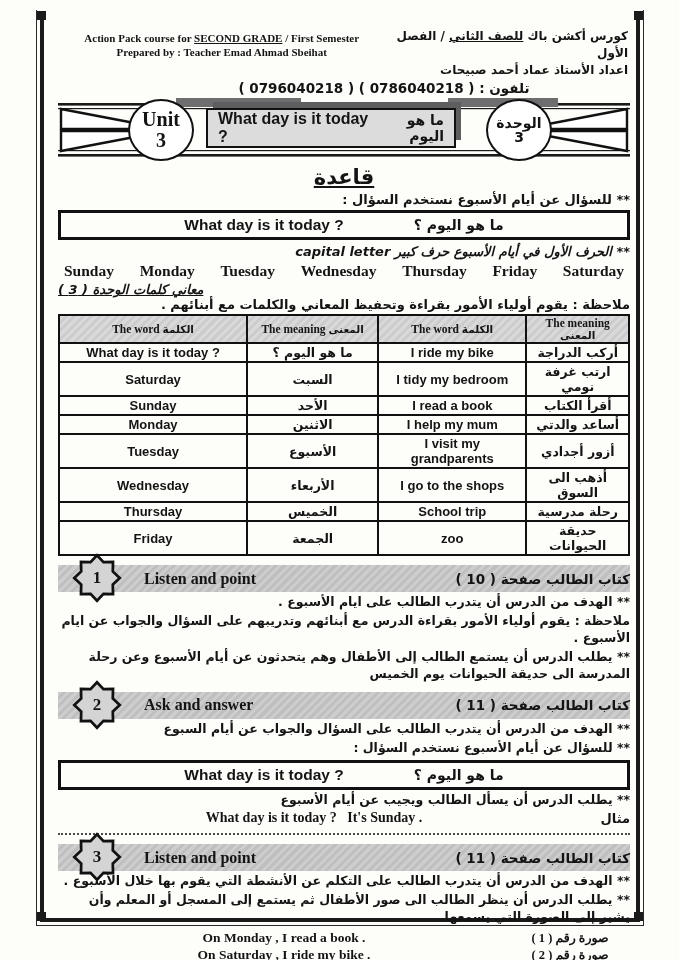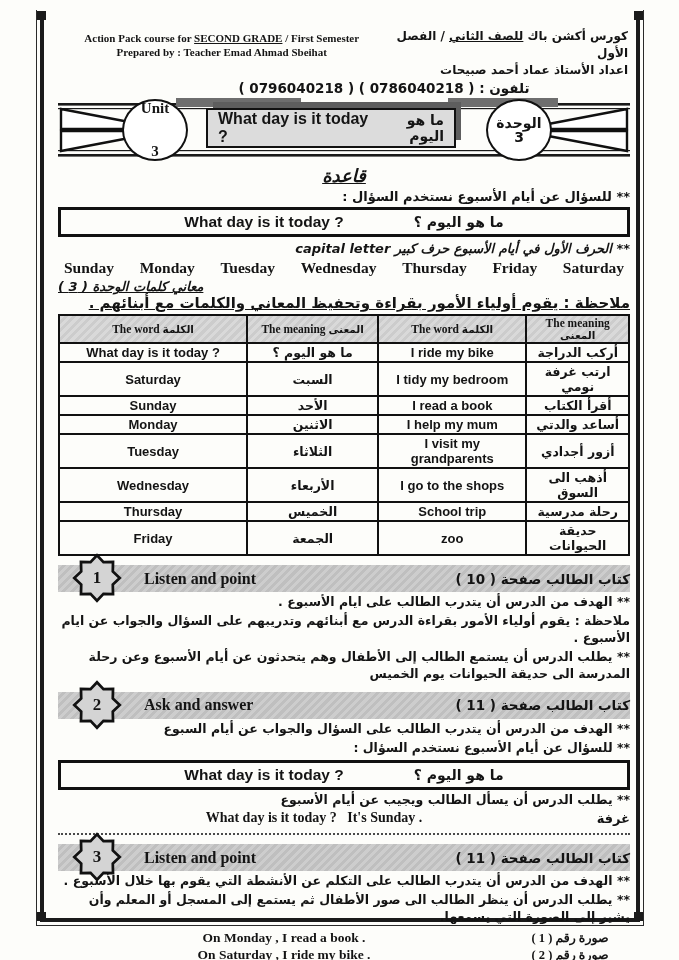--- a/index.html
+++ b/index.html
@@ -28,47 +28,47 @@
   .u { text-decoration:underline; }
   .phone { direction:rtl; text-align:center; font-weight:bold; font-size:13.5px;
     font-family:"DejaVu Sans", sans-serif; margin:2px 40px 0 120px; }
 
   
   .banner { position:relative; height:64px; margin-top:2px; }
   .banner svg.deco { position:absolute; inset:0; }
   .circle { position:absolute; top:1px; width:66px; height:62px; border:2.5px solid #111; border-radius:50%;
     background:#fff; display:flex; flex-direction:column; align-items:center; justify-content:center;
     font-weight:bold; z-index:2; line-height:1.05; }
-  .circle.left { left:64px; font-size:15px;justify-content:space-between; }
+  .circle.left { left:70px; font-size:20px; }
   .circle.right { right:78px; font-size:14px; font-family:"DejaVu Sans", sans-serif; }
   .title-box { position:absolute; left:148px; top:10px; width:250px; height:40px; z-index:1;
     background:#dcdcdc; border:2px solid #111; box-shadow:6px -7px 0 -1px #5e5e5e;
     display:flex; align-items:center; justify-content:space-between; padding:0 10px; }
   .title-box .en { font-weight:bold; font-size:16px; font-family:"Liberation Sans", sans-serif; }
   .title-box .ar { font-weight:bold; font-size:14px; direction:rtl; font-family:"DejaVu Sans", sans-serif; }
 
   
-  .center-head { text-align:center; font-weight:bold; font-style:italic; font-size:18px;
+  .center-head { text-align:center; font-weight:bold; font-size:21px;
     font-family:"DejaVu Sans", sans-serif; margin-top:3px; }
   .center-head span { text-decoration:underline; }
   .ar-line { direction:rtl; text-align:right; font-weight:bold; font-size:13px;
     font-family:"DejaVu Sans", sans-serif; margin-top:3px; }
   .q-box { border:3px solid #111; margin-top:3px; padding:3px 30px; display:flex;
     align-items:center; justify-content:center; gap:70px; }
   .q-box .en { font-weight:bold; font-size:15.5px; font-family:"Liberation Sans", sans-serif; }
   .q-box .ar { font-weight:bold; font-size:14px; direction:rtl; font-family:"DejaVu Sans", sans-serif; }
   .cap-line { direction:rtl; text-align:right; font-weight:bold; font-style:italic; font-size:13px;
     font-family:"DejaVu Sans", sans-serif; margin-top:4px; }
   .days { display:flex; justify-content:space-between; font-weight:bold; font-size:15.5px;
     padding:1px 6px; margin-top:2px; }
   .meanings-head { text-align:left; font-weight:bold; font-style:italic; font-size:13px;
     font-family:"DejaVu Sans", sans-serif; margin-top:1px; }
   .meanings-head span { text-decoration:underline; }
-  .note-line { direction:rtl; text-align:right; font-weight:bold; font-size:15px;
-    font-family:"DejaVu Sans", sans-serif;text-decoration:underline; }
+  .note-line { direction:rtl; text-align:right; font-weight:bold; font-size:13px;
+    font-family:"DejaVu Sans", sans-serif; }
 
   
   table.vocab { width:100%; border-collapse:collapse; margin-top:2px; }
   .vocab th, .vocab td { border:2px solid #111; text-align:center; padding:1px 2px; height:19px;margin-left:40px; }
   .vocab th { background:repeating-linear-gradient(135deg,#d9d9d9 0 3px,#cccccc 3px 6px);
     font-size:11.5px; font-weight:bold; }
   .vocab th .ar-h { font-family:"DejaVu Sans", sans-serif; font-size:10.5px; }
   .vocab td.en { font-family:"Liberation Sans", sans-serif; font-weight:bold; font-size:13px; }
   .vocab td.ar { font-family:"DejaVu Sans", sans-serif; font-weight:bold; font-size:12.5px; direction:rtl; }
   .vocab col.c1 { width:33%; } .vocab col.c2 { width:23%; } .vocab col.c3 { width:26%; } .vocab col.c4 { width:18%; }
@@ -203,21 +203,21 @@
           <td class="ar">أقرأ الكتاب</td>
       </tr>
       <tr>
         <td class="en">Monday</td>
           <td class="ar">الاثنين</td>
         <td class="en">I help my mum</td>
           <td class="ar">أساعد والدتي</td>
       </tr>
       <tr>
         <td class="en">Tuesday</td>
-          <td class="ar">الثلاثاء</td>
+          <td class="ar">الأسبوع</td>
         <td class="en">I visit my grandparents</td>
           <td class="ar">أزور أجدادي</td>
       </tr>
       <tr>
         <td class="en">Wednesday</td>
           <td class="ar">الأربعاء</td>
         <td class="en">I go to the shops</td>
           <td class="ar">أذهب الى السوق</td>
       </tr>
       <tr>
@@ -264,21 +264,21 @@
     </div>
     <div class="act-line">** الهدف من الدرس أن يتدرب الطالب على السؤال والجواب عن أيام السبوع</div>
     <div class="act-line">** للسؤال عن أيام الأسبوع نستخدم السؤال :</div>
     <div class="q-box">
       <span class="en">What day is it today ?</span>
       <span class="ar">ما هو اليوم ؟</span>
     </div>
     <div class="act-line">** يطلب الدرس أن يسأل الطالب ويجيب عن أيام الأسبوع</div>
     <div class="example-row">
       <span class="ex-en">What day is it today ?   It's Sunday .</span>
-      <span class="ex-lbl">غرفة</span>
+      <span class="ex-lbl">مثال</span>
     </div>
     <div class="dotted-sep"></div>
   </div>
 
   <div class="activity">
     <div class="band">
       <span class="badge">
         <svg viewBox="0 0 44 44">
           <polygon fill="#d4d4d4" stroke="#111" stroke-width="2.4" points="42,22 35.9,27.7 36.1,36.1 27.7,35.9 22,42 16.3,35.9 7.9,36.1 8.1,27.7 2,22 8.1,16.3 7.9,7.9 16.3,8.1 22,2 27.7,8.1 36.1,7.9 35.9,16.3"></polygon>
         </svg>

